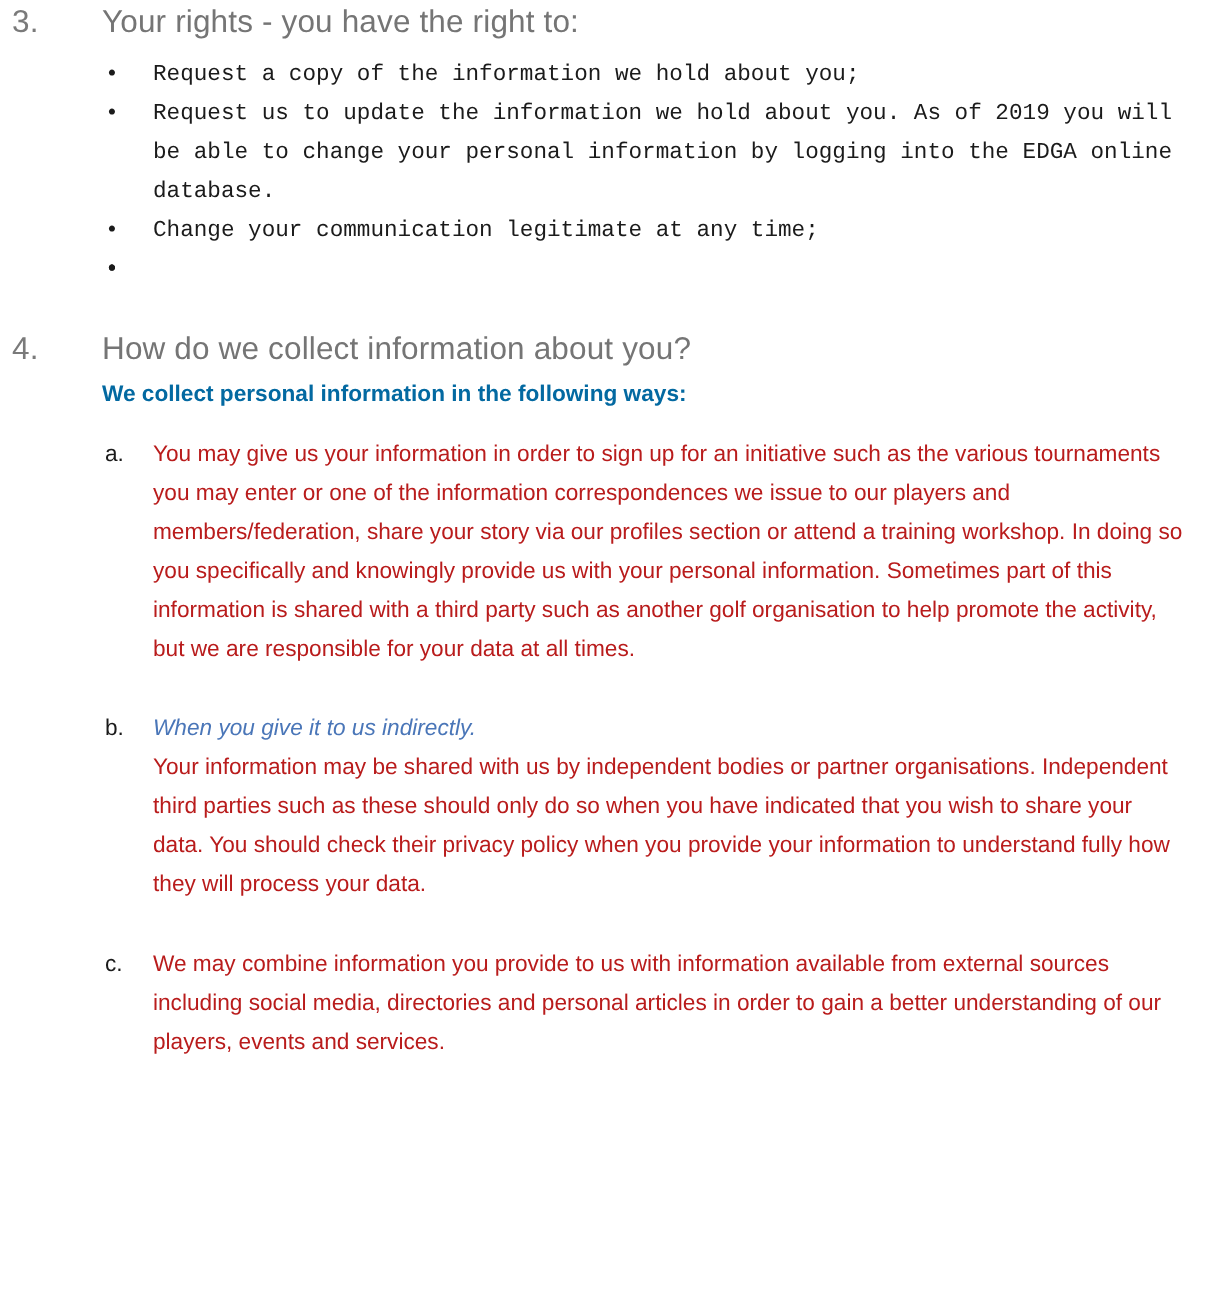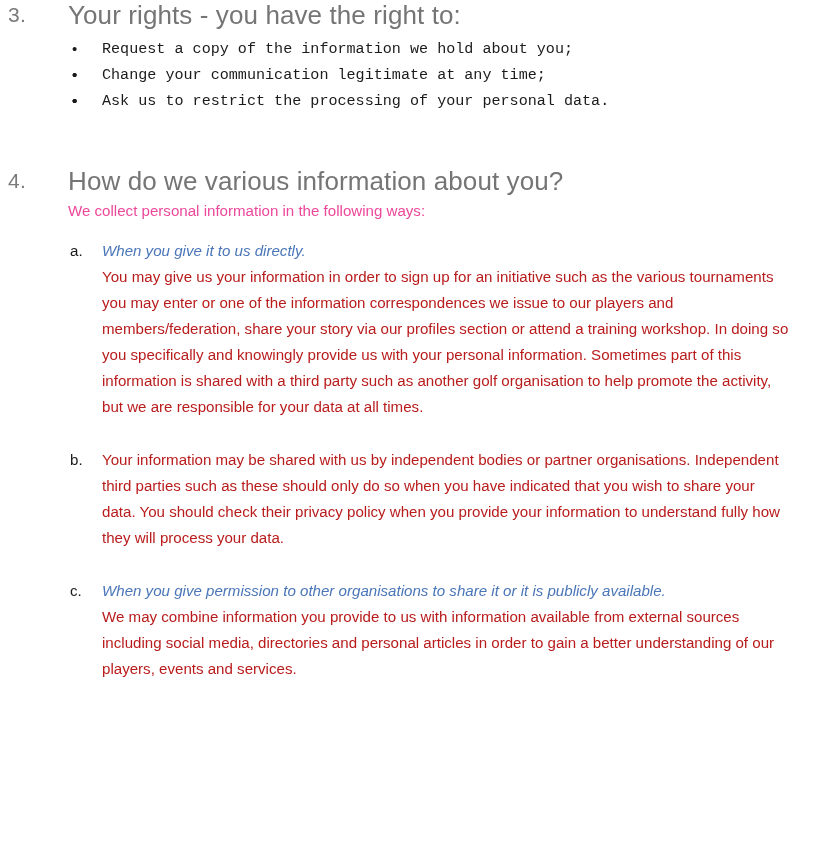--- a/index.html
+++ b/index.html
@@ -41,21 +41,21 @@
     left: 8px;
     top: 0;
     font-size: 21px;
     line-height: 30px;
     color: #7a7a7a;
     font-weight: 400;
     letter-spacing: 0.2px;
   }
   .section-title {
     display: block;
-    font-size: 26px;
+    font-size: 21px;
     line-height: 30px;
     color: #757575;
     font-weight: 400;
     letter-spacing: 0.1px;
     white-space: nowrap;
   }
 
   
   .bullets {
     list-style: none;
@@ -84,21 +84,22 @@
     font-family: Liberation Mono, monospace;
   }
 
   
   .intro-line {
     margin: 2px 0 0 0;
     padding-left: 68px;
     padding-right: 22px;
     font-size: 15.1px;
     line-height: 26px;
-    color: #ec4899;
+    color: #0369a1;
+    font-weight: bold;
   }
 
   
   .subitems {
     list-style: none;
     margin: 14px 0 0 0;
     padding: 0;
   }
   .subitem {
     position: relative;
@@ -145,60 +146,59 @@
       <span class="section-title">Your rights - you have the right to:</span>
     </div>
 
     <ul class="bullets">
       <li class="bullet-item">
         <span class="bullet-dot">•</span>
         <span class="bullet-text">Request a copy of the information we hold about you;</span>
       </li>
       <li class="bullet-item">
         <span class="bullet-dot">•</span>
+        <span class="bullet-text">Request us to update the information we hold about you. As of 2019 you will be able to change your personal information by logging into the EDGA online database.</span>
       </li>
       <li class="bullet-item">
         <span class="bullet-dot">•</span>
         <span class="bullet-text">Change your communication legitimate at any time;</span>
       </li>
       <li class="bullet-item">
         <span class="bullet-dot">•</span>
       </li>
       <li class="bullet-item">
         <span class="bullet-dot">•</span>
       </li>
       <li class="bullet-item">
         <span class="bullet-dot">•</span>
-        <span class="bullet-text">Ask us to restrict the processing of your personal data.</span>
       </li>
     </ul>
   </div>
 
   <div class="gap-after-section3"></div>
 
   <div class="section">
 
     <div class="section-head">
       <span class="section-num">4.</span>
-      <span class="section-title">How do we various information about you?</span>
+      <span class="section-title">How do we collect information about you?</span>
     </div>
 
     <p class="intro-line">We collect personal information in the following ways:</p>
 
     <ol class="subitems">
       <li class="subitem">
         <span class="subitem-letter">a.</span>
-        <span class="subitem-title">When you give it to us directly.</span>
         <span class="subitem-body">You may give us your information in order to sign up for an initiative such as the various tournaments you may enter or one of the information correspondences we issue to our players and members/federation, share your story via our profiles section or attend a training workshop. In doing so you specifically and knowingly provide us with your personal information. Sometimes part of this information is shared with a third party such as another golf organisation to help promote the activity, but we are responsible for your data at all times.</span>
       </li>
       <li class="subitem">
         <span class="subitem-letter">b.</span>
+        <span class="subitem-title">When you give it to us indirectly.</span>
         <span class="subitem-body">Your information may be shared with us by independent bodies or partner organisations. Independent third parties such as these should only do so when you have indicated that you wish to share your data. You should check their privacy policy when you provide your information to understand fully how they will process your data.</span>
       </li>
       <li class="subitem">
         <span class="subitem-letter">c.</span>
-        <span class="subitem-title">When you give permission to other organisations to share it or it is publicly available.</span>
         <span class="subitem-body">We may combine information you provide to us with information available from external sources including social media, directories and personal articles in order to gain a better understanding of our players, events and services.</span>
       </li>
     </ol>
   </div>
 
 </div>
 
 </body></html>

